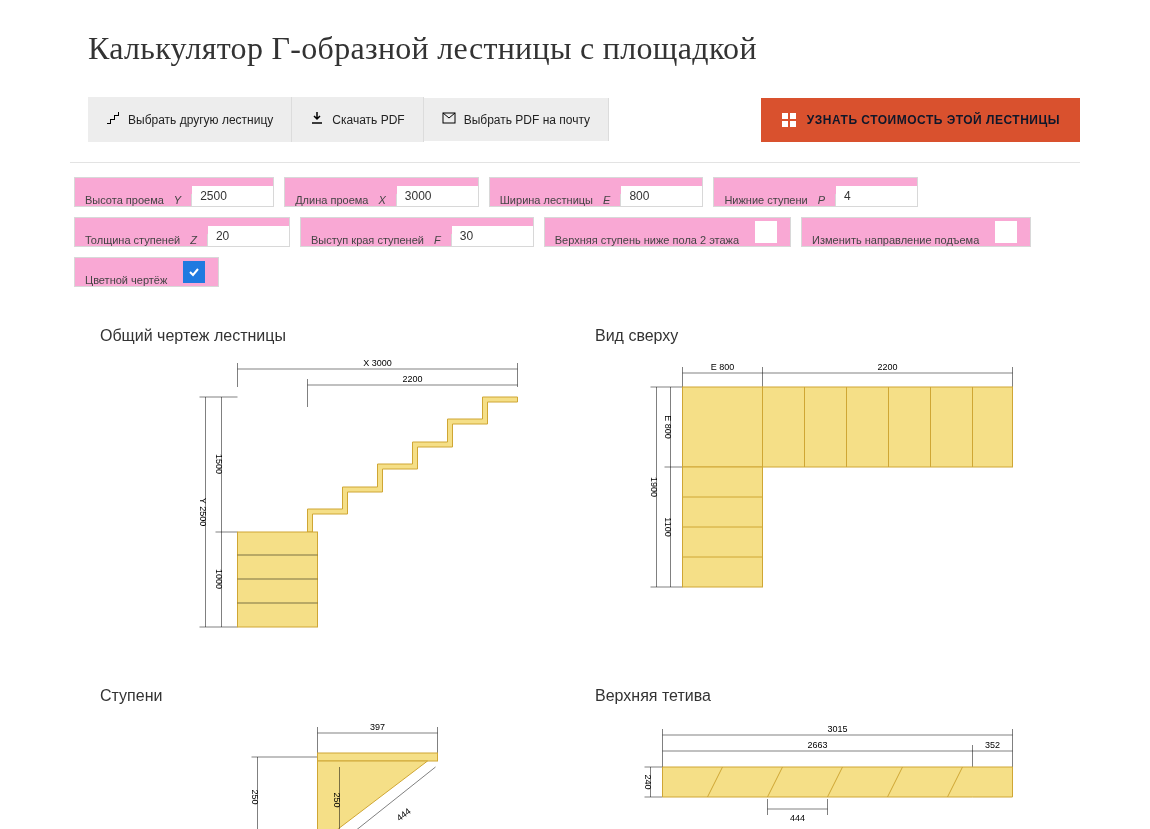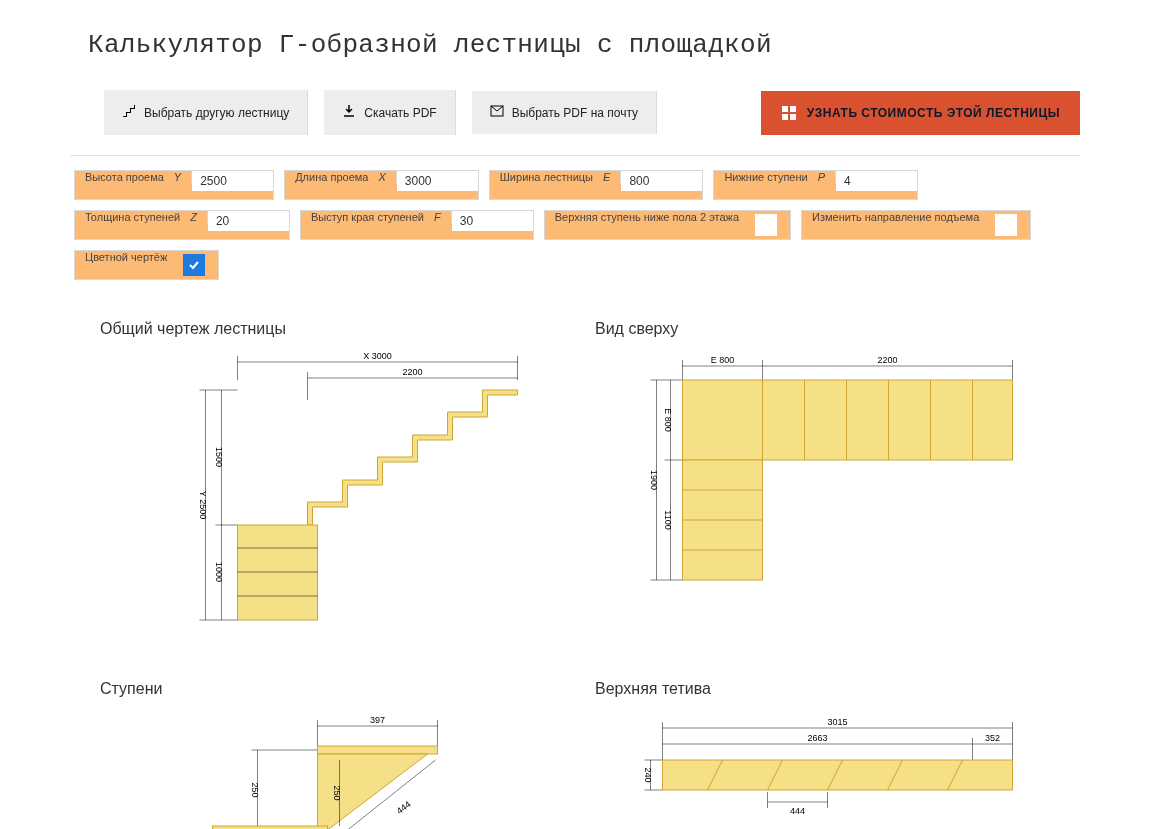--- a/index.html
+++ b/index.html
@@ -1,25 +1,25 @@
 <!DOCTYPE html>
 <html><head>
 <meta charset="utf-8">
 <style>
 html,body{margin:0;padding:0;background:#fff;font-family:Arial,Helvetica,sans-serif;color:#333;font-size:12px}
 .wrap{max-width:1010px;margin:0 auto;padding:20px 0}
-h1{font-size:26px;font-weight:500;color:#333;margin:10px 0 30px 18px;letter-spacing:.3px;font-family:Liberation Mono, monospace}
-.toolbar{display:flex;align-items:center;gap:16px;margin:0 0 20px 34px}
+h1{font-size:32px;font-weight:500;color:#333;margin:10px 0 30px 18px;letter-spacing:.3px;font-family:Liberation Serif, serif}
+.toolbar{display:flex;align-items:center;gap:0;margin:0 0 20px 18px}
 .tbtn{display:flex;align-items:center;gap:8px;background:#ededed;border:none;padding:14px 18px;font-size:12px;color:#222;cursor:pointer;border-right:1px solid #dcdcdc}
 .tbtn:last-of-type{border-right:none}
 .cta{margin-left:auto;display:flex;align-items:center;gap:10px;background:#d9512e;color:#0f172a;border:none;padding:14px 20px;font-size:12px;font-weight:bold;letter-spacing:.5px;cursor:pointer}
 .cta .icon{width:16px;height:16px}
 .hr{border:none;border-top:1px solid #e3e3e3;margin:0 0 14px}
 .params{display:flex;flex-wrap:wrap;gap:10px;padding:0 0 0 4px}
-.param{display:flex;align-items:flex-start;border:1px solid #d8d8d8;background:#fdba74;height:28px;font-size:11px;color:#444}
+.param{display:flex;align-items:flex-end;border:1px solid #d8d8d8;background:#f9a8d4;height:28px;font-size:11px;color:#444}
 .param .lbl{padding:0 10px;white-space:nowrap}
 .param .sym{font-style:italic;padding-right:10px;border-right:1px solid #d8d8d8;color:#444}
 .param input[type=text]{border:none;background:#fff;height:20px;width:65px;padding:0 8px;font-size:12px;color:#333}
 .param.check-wrap{padding-right:10px}
 .cbox{width:22px;height:22px;margin:3px 3px 3px 6px;border:none;background:#fff;display:inline-flex;align-items:center;justify-content:center}
 .cbox.on{background:#1f7ae0}
 .cbox.on svg{display:block}
 .cbox svg{display:none}
 .diagrams{display:grid;grid-template-columns:1fr 1fr;gap:50px 40px;padding:40px 30px 0}
 .diagram h3{font-weight:normal;font-size:16px;text-align:left;margin:0 0 12px;color:#333}

